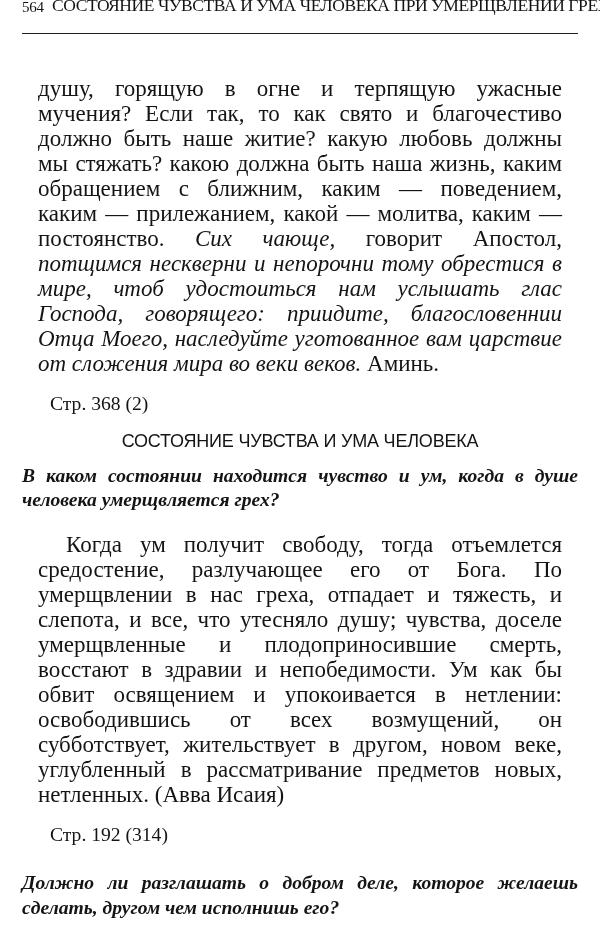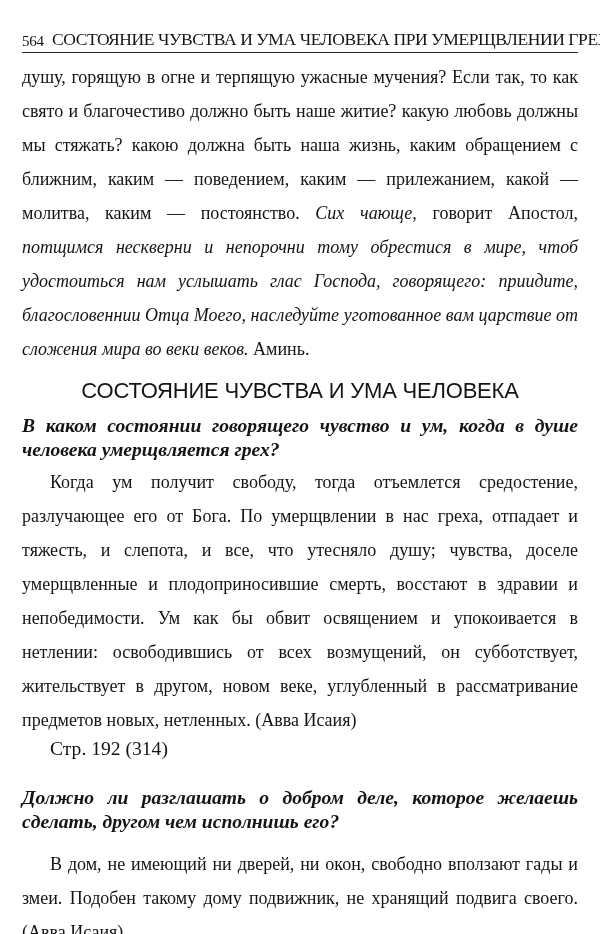--- a/index.html
+++ b/index.html
@@ -5,58 +5,59 @@
     html, body { margin: 0; padding: 0; background: #ffffff; }
     body {
       width: 600px; height: 934px; overflow: hidden; position: relative;
       color: #141414;
       font-family: "Liberation Serif", "DejaVu Serif", serif;
     }
     .page { position: absolute; left: 22px; top: 0; width: 556px; }
     .running-head {
       position: absolute; left: 0; top: 8px; width: 556px; height: 26px;
       border-bottom: 1.3px solid #222;
-      display: flex; align-items: flex-end; padding-bottom: 2px; box-sizing: border-box;
-      font-size: 17.5px; letter-spacing: -0.2px; white-space: nowrap; margin-top: 19px;
+      display: flex; align-items: flex-end; padding-bottom: 17px; box-sizing: border-box;
+      font-size: 17.5px; letter-spacing: -0.2px; white-space: nowrap;
     }
     .running-head .pno { font-size: 15px; margin-right: 8px; }
     .running-head .rtitle { text-transform: uppercase; letter-spacing: -0.4px; }
     .flow { position: absolute; left: 0; top: 60px; width: 556px; }
-    p { margin: 0; font-size: 18px; line-height: 34px; text-align: justify; }
+    p { margin: 16px; font-size: 23px; line-height: 25px; text-align: justify; }
     p.ind { text-indent: 28px; }
     .it { font-style: italic; }
     .q { font-weight: bold; font-style: italic; font-size: 19.6px; line-height: 24.4px; text-align: justify; margin: 0; }
     .ref { font-size: 19.6px; line-height: 24.4px; padding-left: 28px; margin: 0; }
     h2 {
       margin: 0; font-family: "Liberation Sans", "DejaVu Sans", sans-serif;
-      font-weight: normal; font-size: 22px; line-height: 24.5px;
+      font-weight: normal; font-size: 18px; line-height: 24.5px;
       text-align: center; text-transform: uppercase; letter-spacing: -0.2px;
     }
   </style>
 </head>
 <body>
 
 <div class="page">
 
   <div class="running-head">
     <span class="pno">564</span>
     <span class="rtitle">СОСТОЯНИЕ ЧУВСТВА И УМА ЧЕЛОВЕКА ПРИ УМЕРЩВЛЕНИИ ГРЕХА</span>
   </div>
 
   <div class="flow">
 
     <p><span>душу, горящую в огне и терпящую ужасные мучения? Если так, то как свято и благочестиво должно быть наше житие? какую любовь должны мы стяжать? какою должна быть наша жизнь, каким обращением с ближним, каким — поведением, каким — прилежанием, какой — молитва, каким — постоянство. </span><span class="it">Сих чающе,</span><span> говорит Апостол, </span><span class="it">потщимся нескверни и непорочни тому обрестися в мире, чтоб удостоиться нам услышать глас Господа, говорящего: приидите, благословеннии Отца Моего, наследуйте уготованное вам царствие от сложения мира во веки веков.</span><span> Аминь.</span></p>
+    <p class="ref">Стр. 368 (2)</p>
 
     <div style="height:13px"></div>
     <h2>
       <span>СОСТОЯНИЕ ЧУВСТВА И УМА ЧЕЛОВЕКА</span><br>
     </h2>
     <div style="height:10px"></div>
 
-    <p class="q">В каком состоянии говорящего чувство и ум, когда в душе человека умерщвляется грех?</p>
+    <p class="q">В каком состоянии находится чувство и ум, когда в душе человека умерщвляется грех?</p>
     <div style="height:3px"></div>
     <p class="ind">Когда ум получит свободу, тогда отъемлется средостение, разлучающее его от Бога. По умерщвлении в нас греха, отпадает и тяжесть, и слепота, и все, что утесняло душу; чувства, доселе умерщвленные и плодоприносившие смерть, восстают в здравии и непобедимости. Ум как бы обвит освящением и упокоивается в нетлении: освободившись от всех возмущений, он субботствует, жительствует в другом, новом веке, углубленный в рассматривание предметов новых, нетленных. (Авва Исаия)</p>
     <p class="ref">Стр. 192 (314)</p>
 
     <div style="height:15px"></div>
     <div style="height:9px"></div>
 
     <p class="q">Должно ли разглашать о добром деле, которое желаешь сделать, другом чем исполнишь его?</p>
     <div style="height:3px"></div>
 

